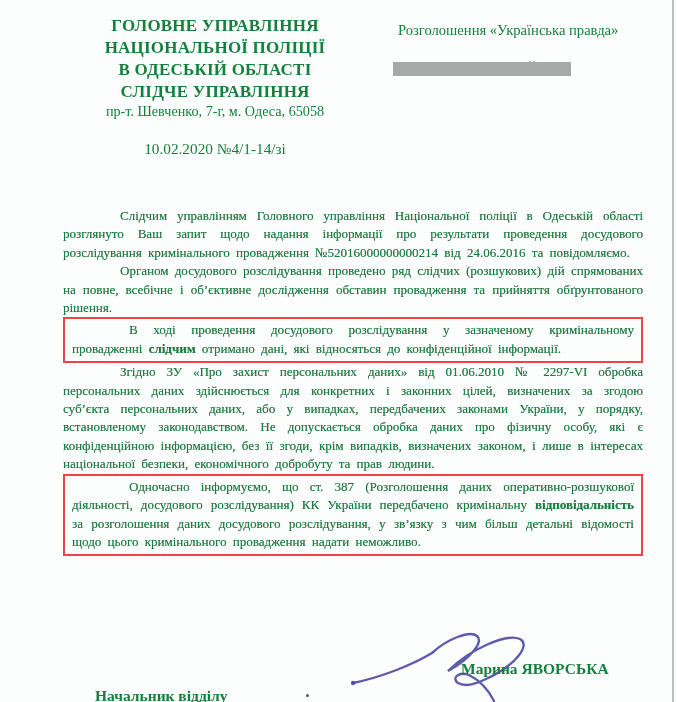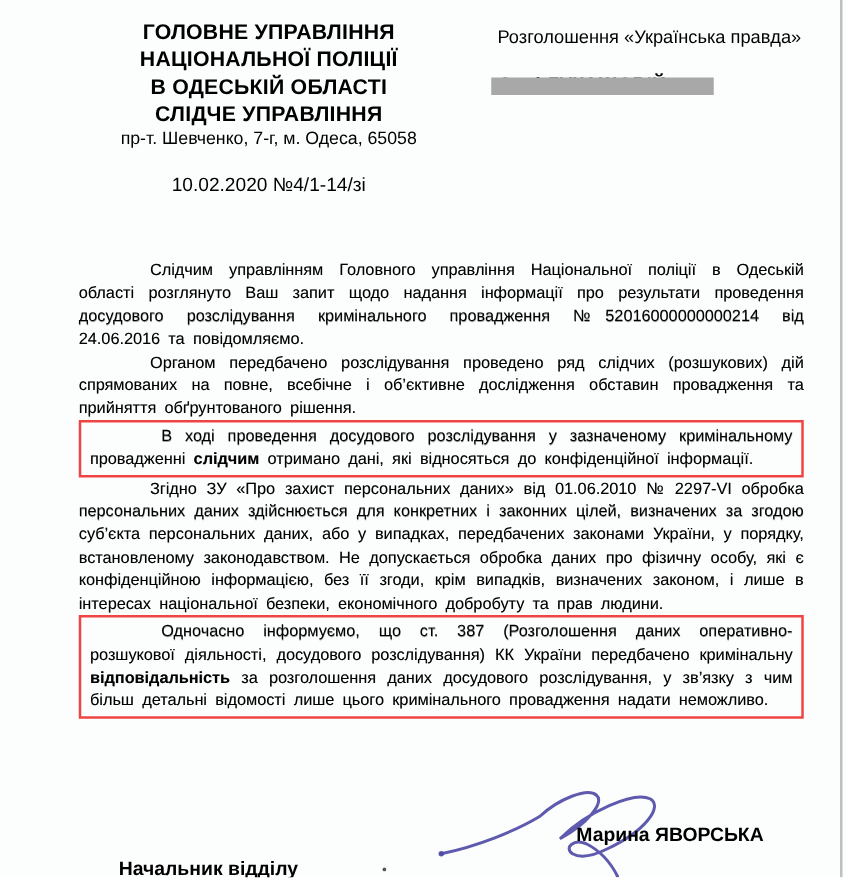--- a/index.html
+++ b/index.html
@@ -1,20 +1,20 @@
 <!DOCTYPE html>
 <html><head>
 <meta charset="utf-8">
 <style>
   html,body { margin:0; padding:0; background:#ffffff; }
   .page {
     position:relative; width:677px; height:702px;
     background:#fcfdfd;
-    font-family:Liberation Sans, sans-serif;
-    color:#000000; overflow:hidden;
+    font-family:Liberation Serif, serif;
+    color:#15803d; overflow:hidden;
   }
   
   .org-block { position:absolute; left:76px; top:15px; width:278px; text-align:center; }
   .org-line  { font-weight:bold; font-size:17px; line-height:22px; letter-spacing:0.2px; }
   .addr-line { font-size:14.2px; line-height:17.5px; }
   .ref-line  { font-size:15.3px; line-height:19px; margin-top:18px; }
 
   
   .recipient { position:absolute; left:398px; top:21px; width:250px; }
   .recipient-line1 { font-size:14.6px; line-height:18px; }
@@ -55,24 +55,24 @@
   </div>
 
   <div class="recipient">
     <div class="recipient-line1">Розголошення «Українська правда»</div>
     <div class="recipient-line2">Соні ЛУКАШОВІЙ</div>
   </div>
   <div class="redaction"></div>
 
   <div class="body-text">
     <p>Слідчим управлінням Головного управління Національної поліції в Одеській області розглянуто Ваш запит щодо надання інформації про результати проведення досудового розслідування кримінального провадження №52016000000000214 від 24.06.2016 та повідомляємо.</p>
-    <p>Органом передбачено розслідування проведено ряд слідчих (розшукових) дій спрямованих на повне, всебічне і об’єктивне дослідження обставин провадження та прийняття обґрунтованого рішення.</p>
+    <p>Органом досудового розслідування проведено ряд слідчих (розшукових) дій спрямованих на повне, всебічне і об’єктивне дослідження обставин провадження та прийняття обґрунтованого рішення.</p>
     <p class="hl"><span>В ході проведення досудового розслідування у зазначеному кримінальному провадженні </span><span class="b">слідчим</span><span> отримано дані, які відносяться до конфіденційної інформації.</span></p>
     <p>Згідно ЗУ «Про захист персональних даних» від 01.06.2010 № 2297-VI обробка персональних даних здійснюється для конкретних і законних цілей, визначених за згодою суб’єкта персональних даних, або у випадках, передбачених законами України, у порядку, встановленому законодавством. Не допускається обробка даних про фізичну особу, які є конфіденційною інформацією, без її згоди, крім випадків, визначених законом, і лише в інтересах національної безпеки, економічного добробуту та прав людини.</p>
-    <p class="hl"><span>Одночасно інформуємо, що ст. 387 (Розголошення даних оперативно-розшукової діяльності, досудового розслідування) КК України передбачено кримінальну </span><span class="b">відповідальність</span><span> за розголошення даних досудового розслідування, у зв’язку з чим більш детальні відомості лише цього кримінального провадження надати неможливо.</span></p>
+    <p class="hl"><span>Одночасно інформуємо, що ст. 387 (Розголошення даних оперативно-розшукової діяльності, досудового розслідування) КК України передбачено кримінальну </span><span class="b">відповідальність</span><span> за розголошення даних досудового розслідування, у зв’язку з чим більш детальні відомості щодо цього кримінального провадження надати неможливо.</span></p>
   </div>
 
   <div class="sig-title">Начальник відділу</div>
 
   <svg class="sig-svg" width="210" height="74" viewBox="0 0 210 74">
     <circle cx="3" cy="53" r="2.2" fill="#4c49a6" opacity="0.9"></circle>
     <path d="M3,53
              C 32,47 62,35 82,23
              C 97,9 120,0 127,6
              C 134,12 120,29 98,41

